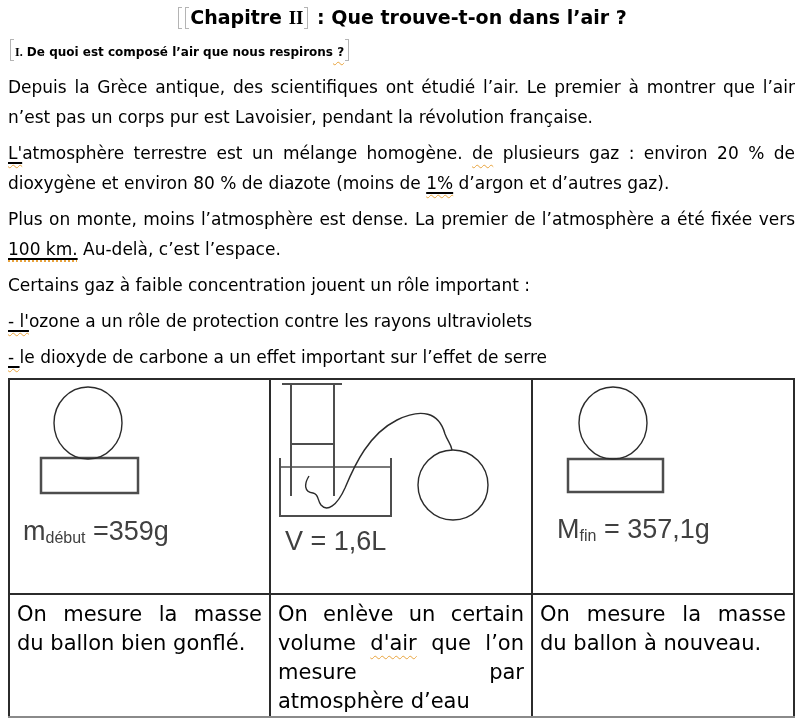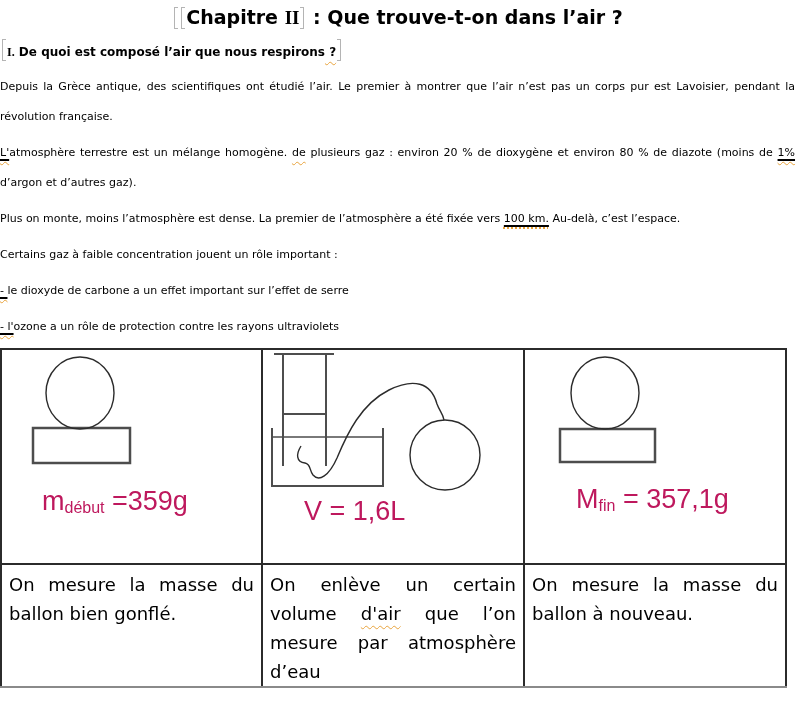--- a/index.html
+++ b/index.html
@@ -1,55 +1,55 @@
 <!DOCTYPE html>
 <html><head>
 <meta charset="utf-8">
 <style>
   html,body { margin:0; padding:0; }
   body {
     width:800px; height:727px; background:#ffffff; overflow:hidden;
     font-family:"DejaVu Sans", sans-serif; color:#000;
     -webkit-font-smoothing:antialiased;
   }
-  .page { padding:3px 5px 0 0;border-radius:24px; }
+  .page { padding:3px 5px 0 8px;border-radius:24px; }
 
   
   .title { text-align:center; font-size:19px; font-weight:bold; line-height:28px; margin:0 0 6px 0; }
   .hd    { font-size:12px; font-weight:bold; line-height:28px; margin:0 0 6px 0; }
   .hd2   { margin-bottom:4px; }
   .serif { font-family:"Liberation Serif", serif; }
 
   
-  p.body { font-size:11px; line-height:30px; text-align:justify; margin:0 0 6px 0; }
+  p.body { font-size:17px; line-height:30px; text-align:justify; margin:0 0 6px 0; }
 
   
   .ub { text-decoration-line:underline; text-decoration-style:solid; text-decoration-color:#000;
         text-decoration-thickness:1.5px; text-underline-offset:3px; }
   .wv { text-decoration-line:underline; text-decoration-style:wavy; text-decoration-color:#e8a33d;
         text-decoration-thickness:1px; text-underline-offset:5px; }
   .dt { text-decoration-line:underline; text-decoration-style:dotted; text-decoration-color:#e8a33d;
         text-decoration-thickness:2px; text-underline-offset:5px; }
 
   
   .bk { display:inline-block; width:5px; height:22px; vertical-align:-5px; position:relative; margin:0 1px; }
   .bk::before { content:""; position:absolute; top:0; bottom:0; left:1px; width:3px;
                 border-style:solid; border-color:#b4b4b4; border-width:1px 0 1px 1px; }
   .bk.close::before { left:auto; right:1px; border-width:1px 1px 1px 0; }
 
   
   table.exp { border-collapse:collapse; table-layout:fixed; width:785px; margin-top:4px; }
   table.exp td { border:2px solid #2b2b2b; }
   table.exp tr:last-child td { border-bottom-color:#8a8a8a; }
   td.diag { height:213px; position:relative; padding:0; vertical-align:top; overflow:hidden; }
-  td.cap  { height:91px; padding:5px 7px 0 7px; font-size:18px; line-height:29px;
+  td.cap  { height:91px; padding:5px 7px 0 7px; font-size:21px; line-height:29px;
             text-align:justify; vertical-align:top; }
   svg.d { display:block; }
   .lbl { position:absolute; font-family:"Liberation Sans", sans-serif; font-size:27px;
-         color:#be185d; white-space:nowrap;margin-left:27px; }
+         color:#404040; white-space:nowrap; }
   .lbl .sub { font-size:16px; position:relative; top:3px; }
   .lbl1 { left:13px; top:136px; }
   .lbl2 { left:14px; top:146px; }
   .lbl3 { left:24px; top:134px; }
 </style>
 </head>
 <body>
 
 <div class="page">
 
@@ -62,23 +62,23 @@
   </div>
 
   <p class="body"><span>Depuis la Grèce antique, des scientifiques ont étudié l’air. Le premier à montrer que l’air n’est pas un corps pur est Lavoisier, pendant la révolution française.</span></p>
 
   <p class="body"><span class="ub"><span class="wv">L'</span></span><span>atmosphère terrestre est un mélange homogène. </span><span class="wv">de</span><span> plusieurs gaz : environ 20 % de dioxygène et environ 80 % de diazote (moins de </span><span class="ub"><span class="wv">1%</span></span><span> d’argon et d’autres gaz).</span></p>
 
   <p class="body"><span>Plus on monte, moins l’atmosphère est dense. La premier de l’atmosphère a été fixée vers </span><span class="ub"><span class="dt">100 km.</span></span><span> Au-delà, c’est l’espace.</span></p>
 
   <p class="body"><span>Certains gaz à faible concentration jouent un rôle important :</span></p>
 
+  <p class="body"><span class="ub"><span class="wv">- l'</span></span><span>ozone a un rôle de protection contre les rayons ultraviolets</span></p>
+
   <p class="body"><span class="ub"><span class="wv">- </span></span><span>le dioxyde de carbone a un effet important sur l’effet de serre</span></p>
-
-  <p class="body"><span class="ub"><span class="wv">- l'</span></span><span>ozone a un rôle de protection contre les rayons ultraviolets</span></p>
 
 
   <table class="exp">
     <colgroup>
         <col style="width:261px">
         <col style="width:262px">
         <col style="width:262px">
       </colgroup>
     <tbody>
         <tr>

